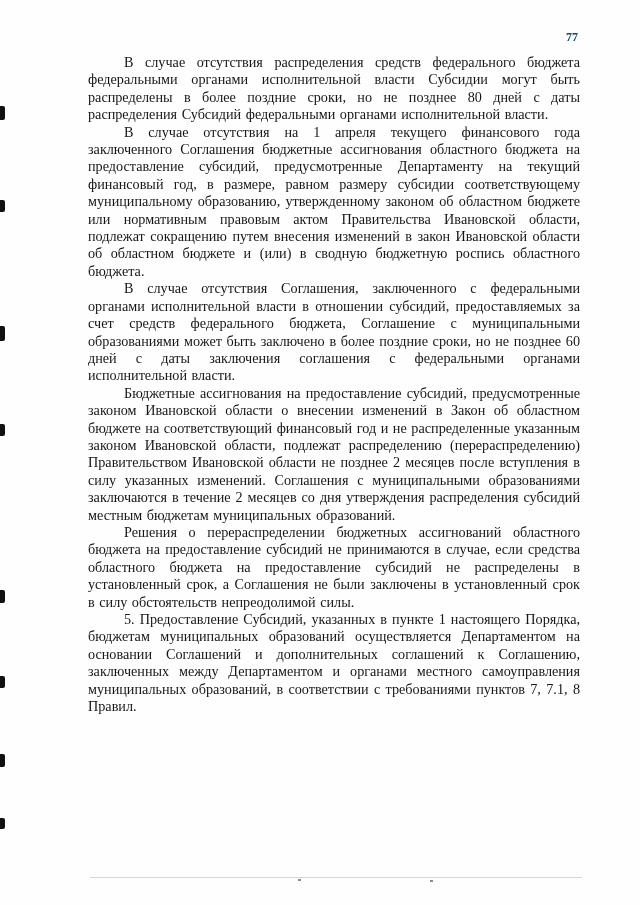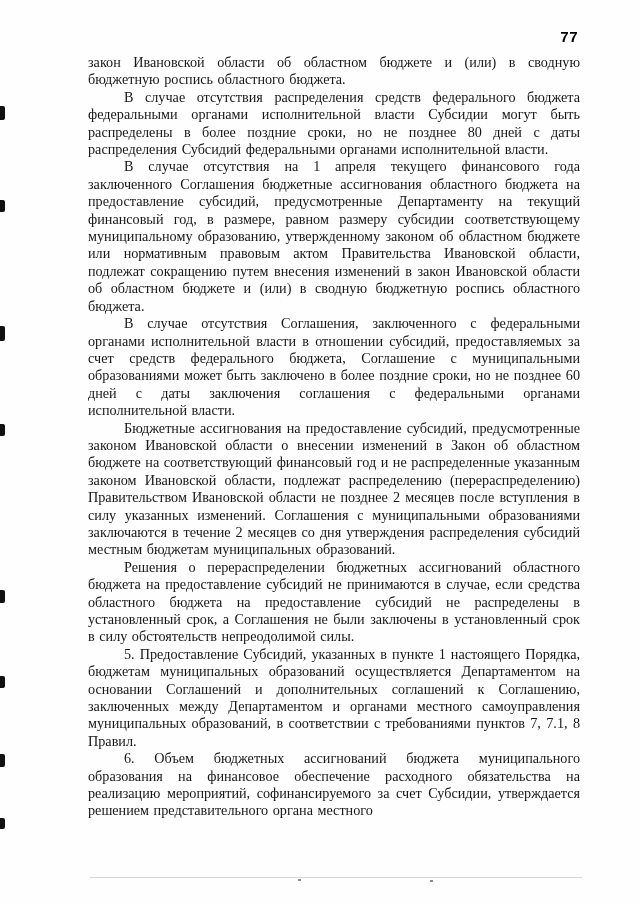--- a/index.html
+++ b/index.html
@@ -13,24 +13,23 @@
     height: 905px;
     background: #fefefe;
     overflow: hidden;
     font-family: "Liberation Serif", "DejaVu Serif", serif;
     color: #161616;
   }
   .page-number {
     position: absolute;
     top: 30px;
     right: 62px;
-    font-size: 15px;
+    font-size: 12px;
     font-weight: bold;
-    color: #000000;
-    font-family: Liberation Mono, monospace;
+    color: #0c4a6e;
   }
   .doc-body {
     position: absolute;
     top: 54px;
     left: 88px;
     right: 60px;
   }
   .doc-body p {
     margin: 0;
     font-size: 14.2px;
@@ -77,28 +76,26 @@
   .s2 { top: 880px; left: 430px; }
 </style>
 </head>
 <body>
 
 <div class="page">
 
   <div class="page-number">77</div>
 
   <div class="doc-body">
-    <p class="no-indent">закон Ивановской области об областном бюджете и (или) в сводную бюджетную роспись областного бюджета.</p>
     <p>В случае отсутствия распределения средств федерального бюджета федеральными органами исполнительной власти Субсидии могут быть распределены в более поздние сроки, но не позднее 80 дней с даты распределения Субсидий федеральными органами исполнительной власти.</p>
     <p>В случае отсутствия на 1 апреля текущего финансового года заключенного Соглашения бюджетные ассигнования областного бюджета на предоставление субсидий, предусмотренные Департаменту на текущий финансовый год, в размере, равном размеру субсидии соответствующему муниципальному образованию, утвержденному законом об областном бюджете или нормативным правовым актом Правительства Ивановской области, подлежат сокращению путем внесения изменений в закон Ивановской области об областном бюджете и (или) в сводную бюджетную роспись областного бюджета.</p>
     <p>В случае отсутствия Соглашения, заключенного с федеральными органами исполнительной власти в отношении субсидий, предоставляемых за счет средств федерального бюджета, Соглашение с муниципальными образованиями может быть заключено в более поздние сроки, но не позднее 60 дней с даты заключения соглашения с федеральными органами исполнительной власти.</p>
     <p>Бюджетные ассигнования на предоставление субсидий, предусмотренные законом Ивановской области о внесении изменений в Закон об областном бюджете на соответствующий финансовый год и не распределенные указанным законом Ивановской области, подлежат распределению (перераспределению) Правительством Ивановской области не позднее 2 месяцев после вступления в силу указанных изменений. Соглашения с муниципальными образованиями заключаются в течение 2 месяцев со дня утверждения распределения субсидий местным бюджетам муниципальных образований.</p>
     <p>Решения о перераспределении бюджетных ассигнований областного бюджета на предоставление субсидий не принимаются в случае, если средства областного бюджета на предоставление субсидий не распределены в установленный срок, а Соглашения не были заключены в установленный срок в силу обстоятельств непреодолимой силы.</p>
     <p>5. Предоставление Субсидий, указанных в пункте 1 настоящего Порядка, бюджетам муниципальных образований осуществляется Департаментом на основании Соглашений и дополнительных соглашений к Соглашению, заключенных между Департаментом и органами местного самоуправления муниципальных образований, в соответствии с требованиями пунктов 7, 7.1, 8 Правил.</p>
-    <p>6. Объем бюджетных ассигнований бюджета муниципального образования на финансовое обеспечение расходного обязательства на реализацию мероприятий, софинансируемого за счет Субсидии, утверждается решением представительного органа местного</p>
   </div>
 
   <div class="artifact a1"></div>
   <div class="artifact a2"></div>
   <div class="artifact a3"></div>
   <div class="artifact a4"></div>
   <div class="artifact a5"></div>
   <div class="artifact a6"></div>
   <div class="artifact a7"></div>
   <div class="artifact a8"></div>

